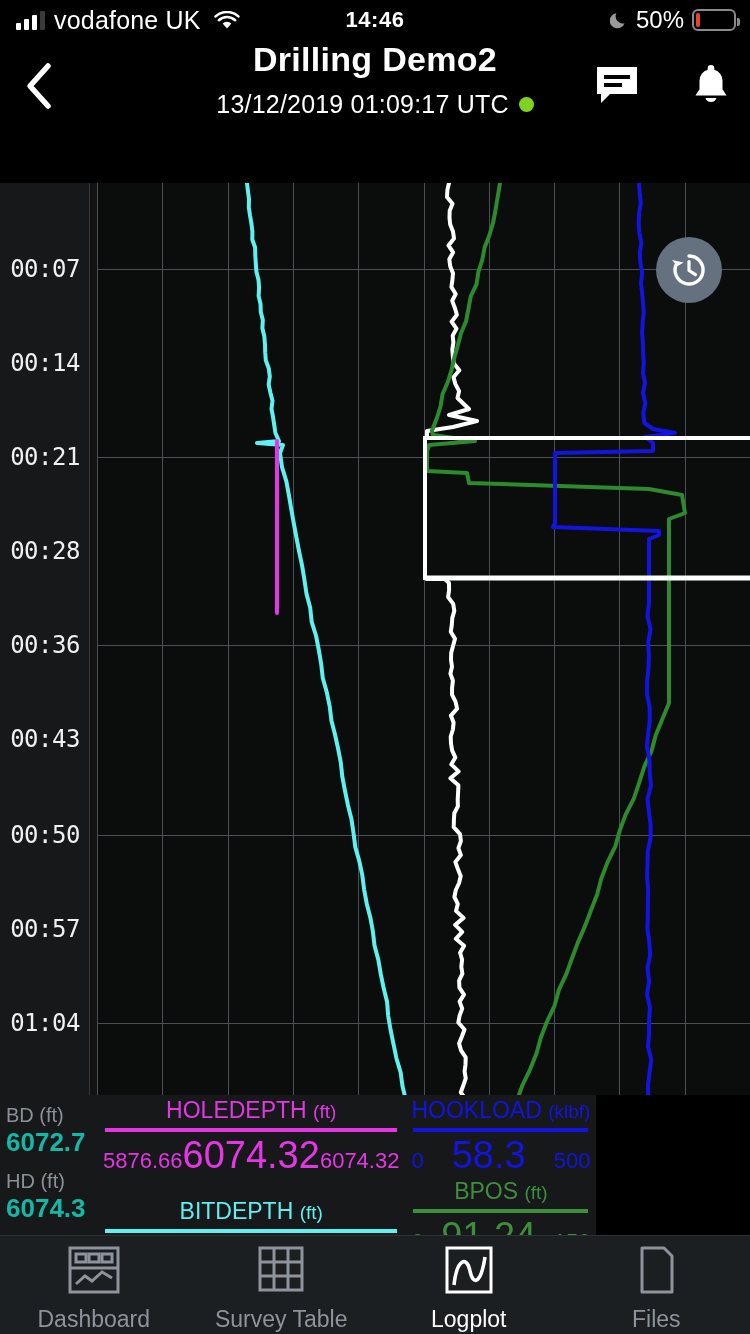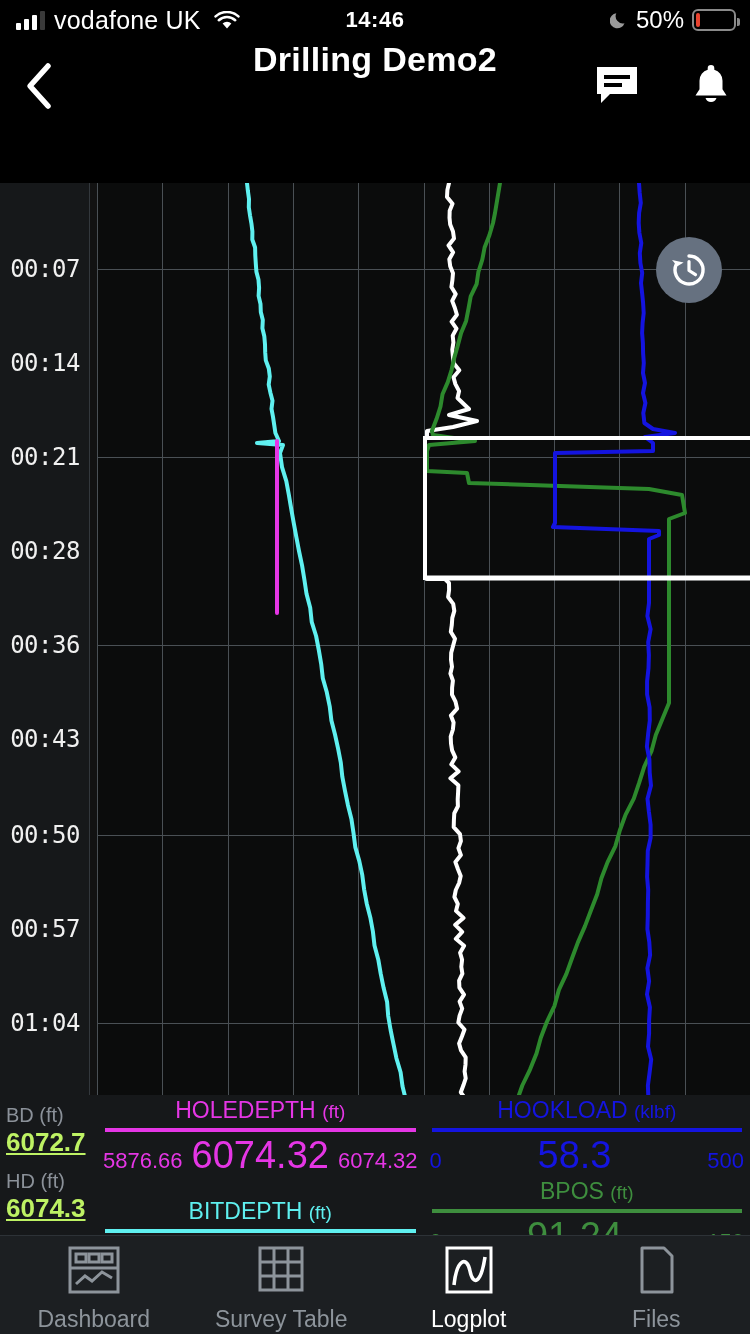--- a/index.html
+++ b/index.html
@@ -89,30 +89,30 @@
   }
   .plot svg{ display:block; }
   .histbtn{
     position:absolute; right:28px; top:54px; width:66px; height:66px;
     border-radius:50%; background:#667180;
     display:flex; align-items:center; justify-content:center; cursor:pointer; z-index:8;
   }
 
   
   .gauges{
-    position:absolute; top:1095px; left:0; width:750px; height:140px;
+    position:absolute; top:1095px; left:0; width:596px; height:140px;
     background:#16181a;
     display:flex;
   }
   .gcol-left{
     width:97px; padding:8px 0 0 6px; flex-shrink:0;
   }
   .mini{ margin-bottom:12px; }
   .mini-lab{ color:#8b9199; font-size:20px; line-height:24px; }
-  .mini-val{ color:#bef264; font-size:26px; font-weight:bold; line-height:30px;text-decoration:underline; }
+  .mini-val{ color:#14b8a6; font-size:26px; font-weight:bold; line-height:30px; }
   .gcol-main{ flex:1; display:grid; grid-template-columns:1fr 1fr; grid-template-rows:1fr 1fr; }
   .gauge{ position:relative; padding:2px 6px 0 6px; }
   .g-title{ text-align:center; font-size:23px; line-height:26px; white-space:nowrap; }
   .g-bar{ height:4px; margin:3px 2px 2px 2px; }
   .g-row{ display:flex; align-items:baseline; justify-content:space-between; }
   .g-min,.g-max{ font-size:22px; white-space:nowrap; }
   .g-val{ font-size:38px; flex:1; text-align:center; line-height:42px; white-space:nowrap; }
 
   
   .tabbar{
@@ -165,20 +165,24 @@
     </div>
   </div>
 
   <div class="header">
     <div class="back-btn">
       <svg width="30" height="48" viewBox="0 0 30 48">
         <path d="M24 4 L6 24 L24 44" stroke="#fff" stroke-width="5.5" fill="none" stroke-linecap="round" stroke-linejoin="round"></path>
       </svg>
     </div>
     <div class="hdr-title">Drilling Demo2</div>
+    <div class="hdr-sub">
+      <span>13/12/2019 01:09:17 UTC</span>
+      <span class="status-dot"></span>
+    </div>
     <div class="hdr-icons">
       <span class="hdr-ic">
         <svg width="46" height="42" viewBox="0 0 46 42">
           <path d="M3 3 h40 v27 h-27 l-9 9 v-9 h-4 Z" fill="#fff"></path>
           <rect x="10" y="11" width="26" height="4" fill="#000"></rect>
           <rect x="10" y="19" width="18" height="4" fill="#000"></rect>
         </svg>
       </span>
       <span class="hdr-ic">
         <svg width="42" height="46" viewBox="0 0 42 46">

